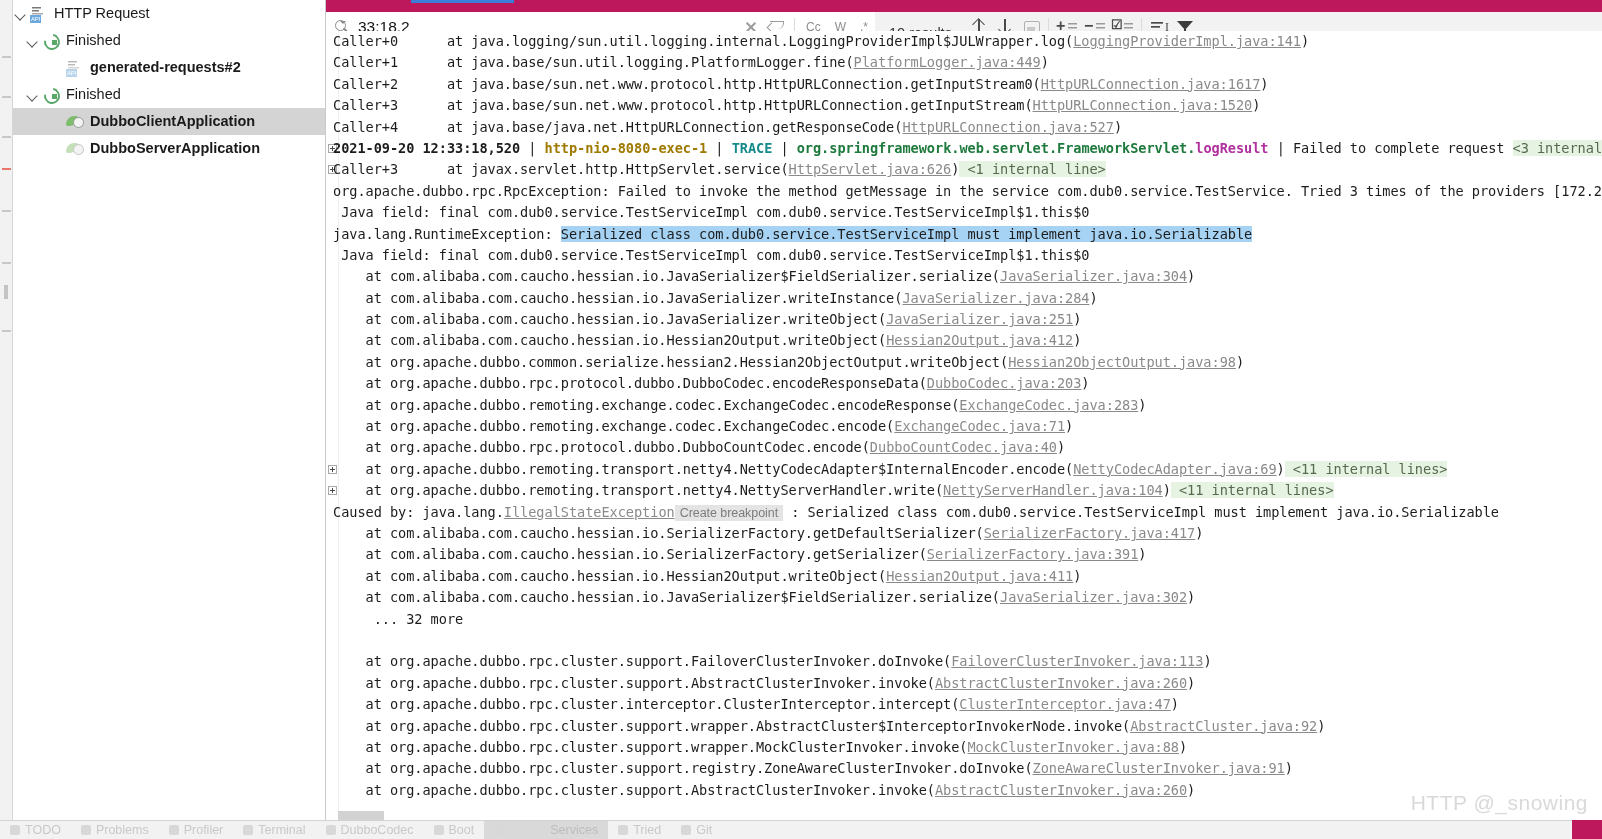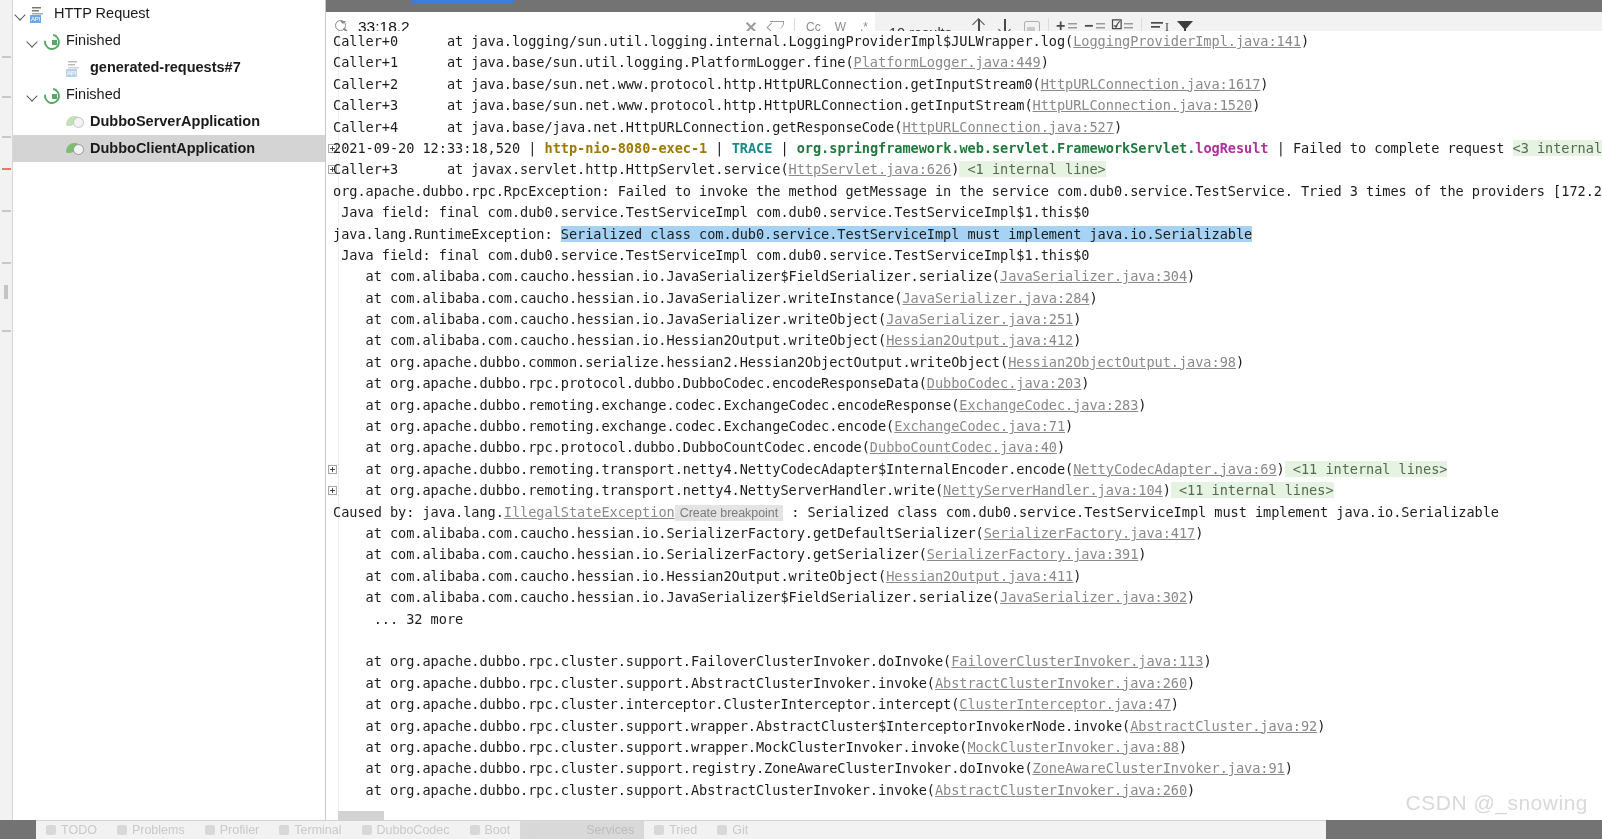--- a/index.html
+++ b/index.html
@@ -2,21 +2,21 @@
 <html><head>
 <meta charset="utf-8">
 <style>
   * { box-sizing: border-box; margin: 0; padding: 0; }
   html, body {
     width: 1602px; height: 839px;
     background: #ffffff;
     font-family: "Liberation Sans", sans-serif;
     overflow: hidden;
   }
-  #app { position: relative; width: 1602px; height: 839px; background: #737373; }
+  #app { position: relative; width: 1602px; height: 839px; background: #be185d; }
 
   
   .gutter-strip {
     position: absolute; left: 0; top: 0; width: 13px; height: 820px;
     background: #f2f2f2; border-right: 1px solid #d6d6d6;
   }
   .gutter-mark { position: absolute; left: 2px; width: 9px; height: 2px; background: #c8c8c8; }
   .gutter-mark.red { background: #e8756a; }
   .gutter-mark.tall { height: 14px; width: 4px; left: 4px; background: #c4c4c4; }
 
@@ -231,21 +231,21 @@
     background: #4a4a4a;
   }
   .lines {
     position: absolute; left: 7px; top: 0; right: 0; bottom: 0;
     font-family: "DejaVu Sans Mono", monospace;
     font-size: 13.6px; line-height: 21.4px;
     white-space: pre; color: #1c1c1c; letter-spacing: -0.05px;
   }
   .ln { height: 21.4px; white-space: pre; }
   .lnk { color: #8a8a8a; text-decoration: underline; }
-  .ts { color: #1c1c1c; }
+  .ts { color: #1c1c1c; font-weight: bold; }
   .thread { color: #a07a00; font-weight: bold; }
   .level { color: #178a8a; font-weight: bold; }
   .logger { color: #1f7a3d; font-weight: bold; }
   .method { color: #b0309e; font-weight: bold; }
   .bar { color: #1c1c1c; }
   .intern { background: #e6f2e2; color: #556b4e; }
   .hl { background: #a6d2f4; }
   .brk {
     background: #e4e4e4; color: #7c7c7c; font-family: "Liberation Sans", sans-serif;
     font-size: 12.5px; padding: 1px 5px;
@@ -255,24 +255,24 @@
   .hscroll {
     position: absolute; left: 326px; bottom: 19px; right: 0; height: 9px;
     background: #ffffff;
   }
   .hscroll .thumb {
     position: absolute; left: 12px; top: 0; width: 46px; height: 9px; background: #d2d2d2;
   }
 
   
   .statusbar {
-    position: absolute; left: 0; bottom: 0; width: 1290px; height: 19px;
+    position: absolute; left: 0; bottom: 0; width: 1572px; height: 19px;
     background: #f2f2f2; border-top: 1px solid #d3d3d3;
     display: flex; align-items: flex-end; overflow: hidden;
-    font-size: 12.5px; color: #cfcfcf; margin-left: 36px;
+    font-size: 12.5px; color: #cfcfcf;
   }
   .sb-item {
     display: flex; align-items: center; height: 19px; padding: 0 10px;
     white-space: nowrap; cursor: pointer; color: #c9c9c9;
   }
   .sb-item.active { background: #d9d9d9; color: #bdbdbd; gap: 41px; }
   .sb-dot {
     width: 10px; height: 10px; margin-right: 5px; border-radius: 2px;
     background: #d8d8d8; flex: 0 0 10px;
   }
@@ -308,36 +308,36 @@
           <span class="tlabel">HTTP Request</span>
         </div>
         <div class="tree-row indent-1">
           <span class="arrow open"></span>
           <span class="tico ico-rerun"></span>
           <span class="tlabel">Finished</span>
         </div>
         <div class="tree-row indent-2">
           <span class="arrow"></span>
           <span class="tico ico-api pale"></span>
-          <span class="tlabel bold">generated-requests#7</span>
+          <span class="tlabel bold">generated-requests#2</span>
         </div>
         <div class="tree-row indent-1">
           <span class="arrow open"></span>
           <span class="tico ico-rerun"></span>
           <span class="tlabel">Finished</span>
         </div>
+        <div class="tree-row indent-2 selected">
+          <span class="arrow"></span>
+          <span class="tico ico-spring"></span>
+          <span class="tlabel bold">DubboClientApplication</span>
+        </div>
         <div class="tree-row indent-2">
           <span class="arrow"></span>
           <span class="tico ico-spring pale"></span>
           <span class="tlabel bold">DubboServerApplication</span>
-        </div>
-        <div class="tree-row indent-2 selected">
-          <span class="arrow"></span>
-          <span class="tico ico-spring"></span>
-          <span class="tlabel bold">DubboClientApplication</span>
         </div>
       </div>
   </div>
 
   <div class="tabstrip"></div>
   <div class="toolbar">
 
     <div class="search-wrap">
       <span class="search-ico"></span>
       <span class="search-caret"></span>
@@ -424,15 +424,15 @@
           <span class="sb-dot"></span>
           <span>Tried</span>
         </div>
         <div class="sb-item">
           <span class="sb-dot"></span>
           <span>Git</span>
         </div>
       </div>
   </div>
 
-  <div class="watermark">CSDN @_snowing</div>
+  <div class="watermark">HTTP @_snowing</div>
 
 </div>
 
 </body></html>

